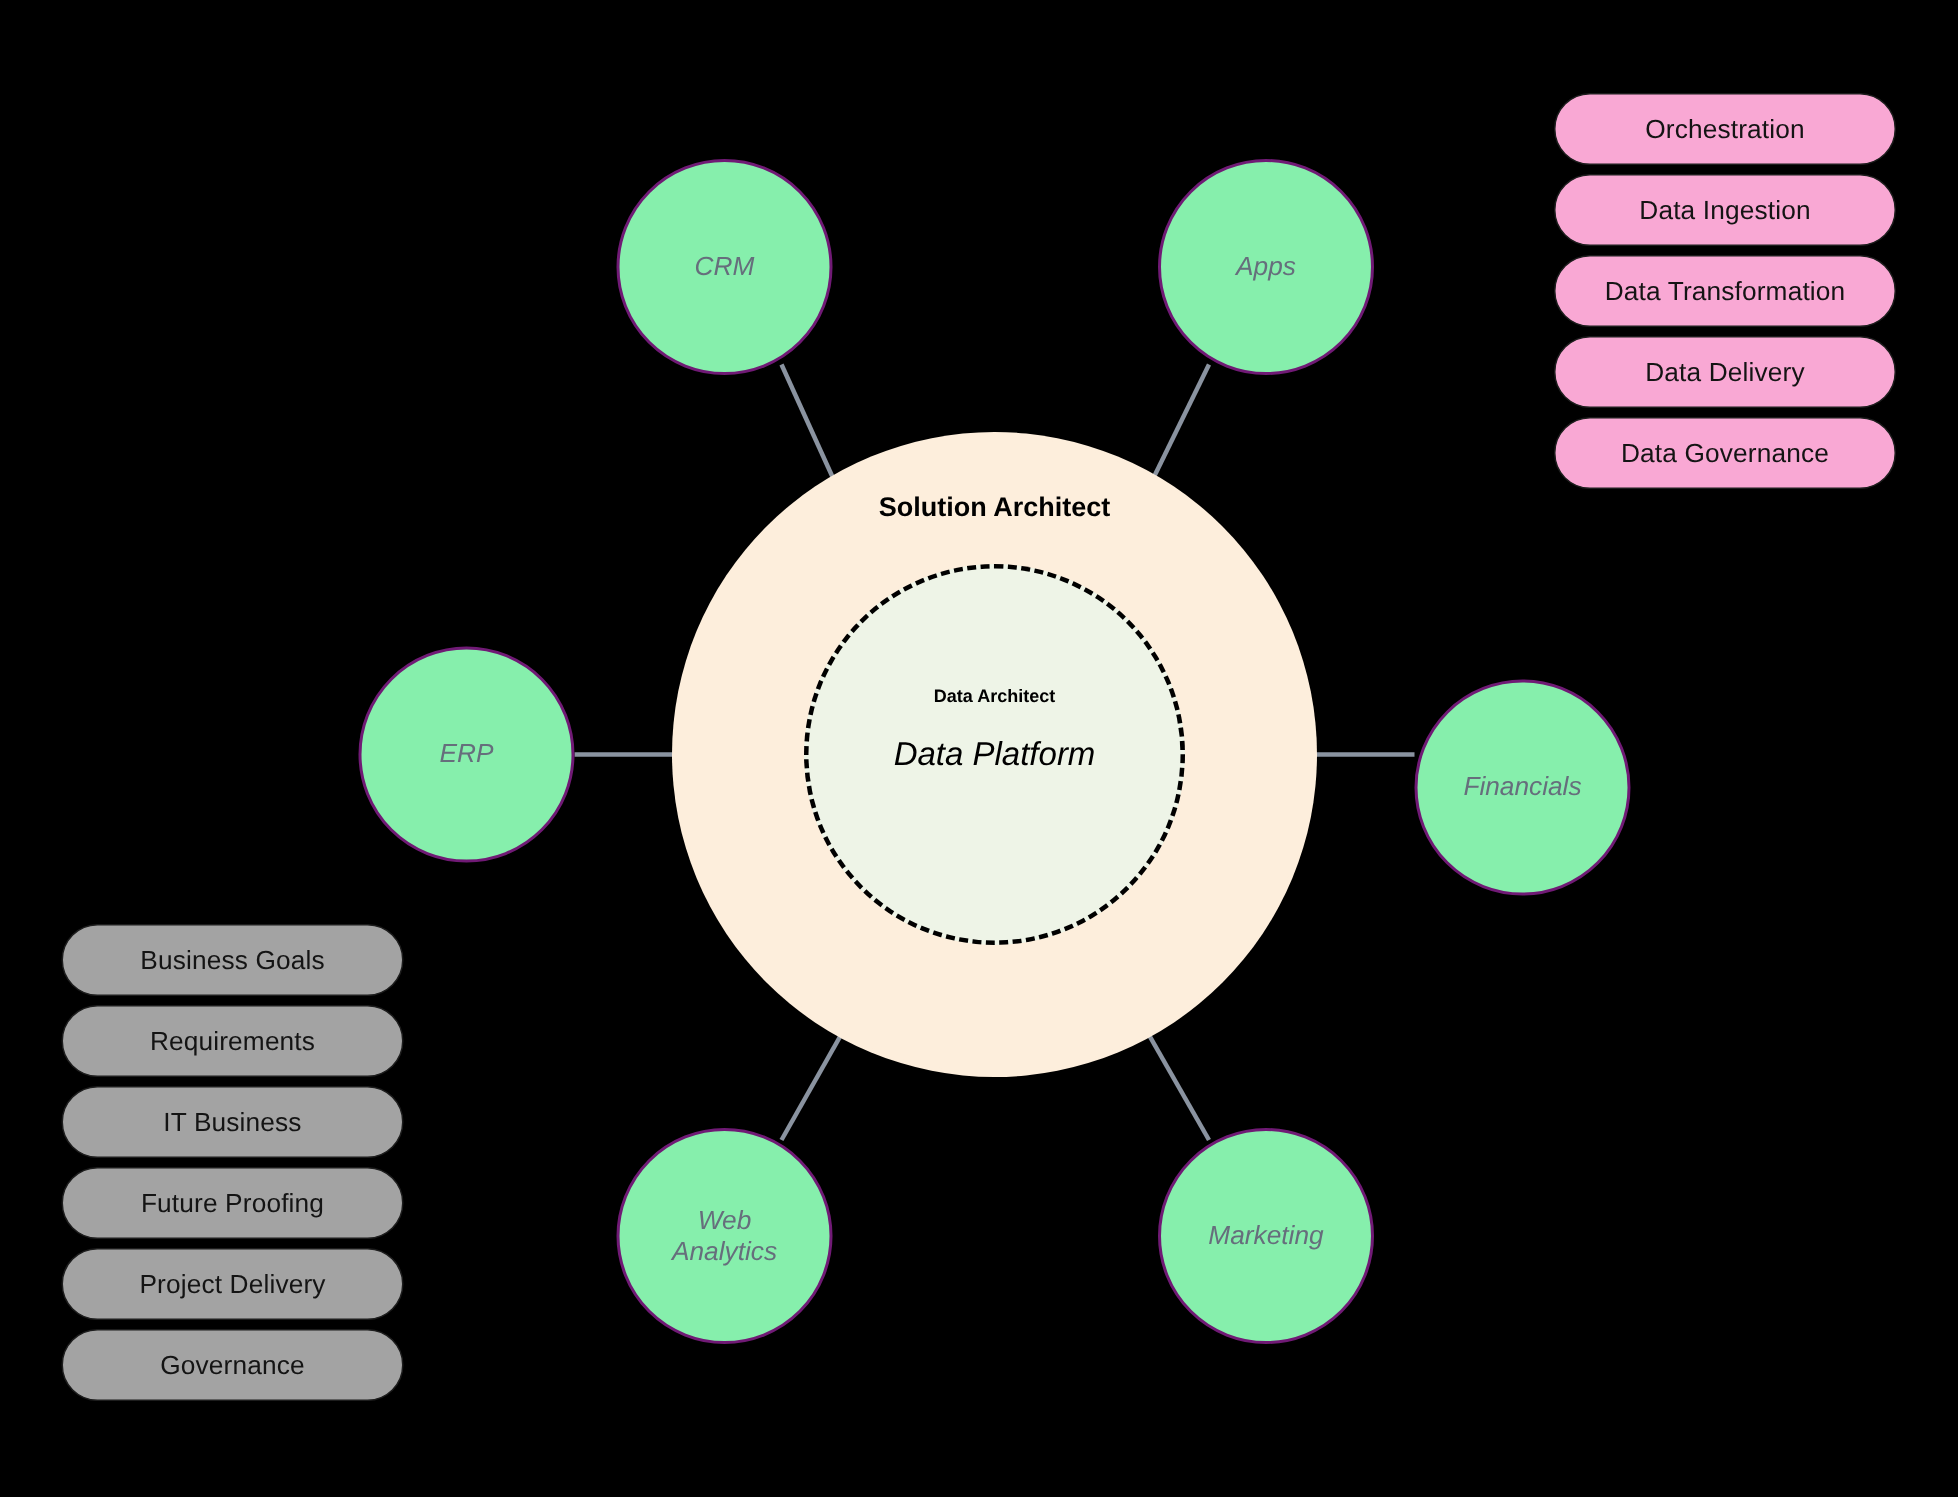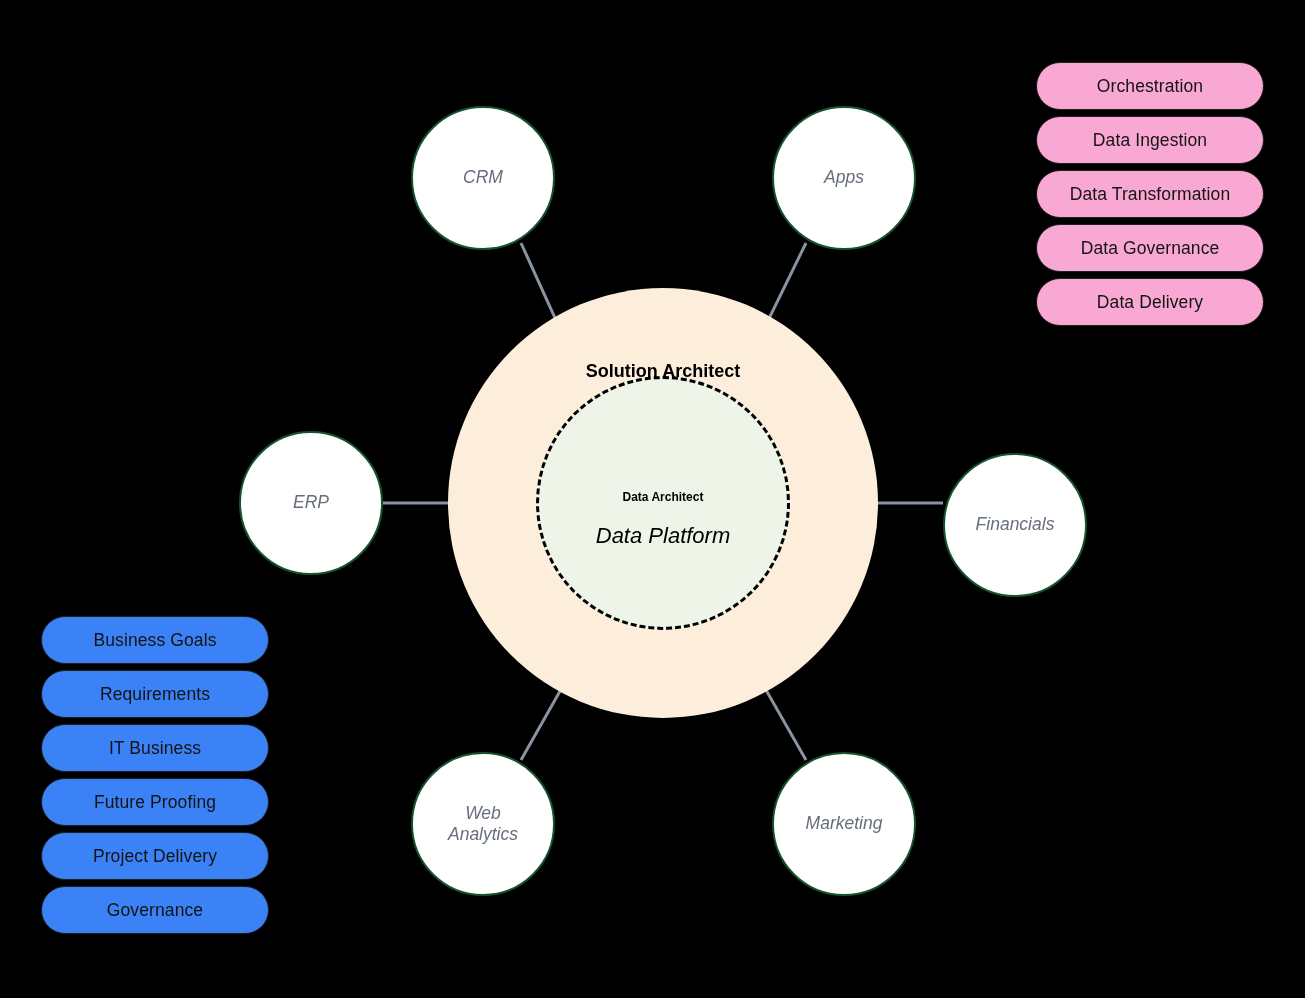--- a/index.html
+++ b/index.html
@@ -43,21 +43,21 @@
     justify-content: center;
     font-size: 17.5px;
     color: #141414;
     letter-spacing: .1px;
     border: 1px solid #1d1d1d;
     margin-bottom: 6px;
     position: relative;
     z-index: 2;
   }
   .pill.capability { background: #f9a8d4; }
-  .pill.responsibility { background: #3b82f6; }
+  .pill.responsibility { background: #a3a3a3; }
 
   
   .zone {
     position: absolute;
     border-radius: 50%;
     box-sizing: border-box;
   }
   #solution-architect-zone {
     left: 448px;
     top: 288px;
@@ -73,21 +73,20 @@
     height: 254px;
     background: #EEF4E7;
     border: 3px dashed #000000;
   }
 
   .zone-label {
     position: absolute;
     text-align: center;
     white-space: nowrap;
     color: #000000;
-    margin-top: 33px;
   }
   #solution-architect-label {
     left: 0; right: 0;
     top: 328px;
     font-size: 18px;
     font-weight: bold;
   }
   #data-architect-label {
     left: 0; right: 0;
     top: 457px;
@@ -108,22 +107,22 @@
     height: 0;
   }
 
   
   .node {
     position: absolute;
     width: 144px;
     height: 144px;
     box-sizing: border-box;
     border-radius: 50%;
-    background: #ffffff;
-    border: 2px solid #14532d;
+    background: #86efac;
+    border: 2px solid #701a75;
     display: flex;
     align-items: center;
     justify-content: center;
     text-align: center;
     font-size: 17.5px;
     font-style: italic;
     color: #666E7C;
     line-height: 1.22;
     z-index: 3;
   }
@@ -187,25 +186,25 @@
     <div class="pill capability">
       <span>Orchestration</span>
     </div>
     <div class="pill capability">
       <span>Data Ingestion</span>
     </div>
     <div class="pill capability">
       <span>Data Transformation</span>
     </div>
     <div class="pill capability">
+      <span>Data Delivery</span>
+    </div>
+    <div class="pill capability">
       <span>Data Governance</span>
     </div>
-    <div class="pill capability">
-      <span>Data Delivery</span>
-    </div>
   </div>
 
 <div class="pill-stack" id="responsibility-stack">
     <div class="pill responsibility">
       <span>Business Goals</span>
     </div>
     <div class="pill responsibility">
       <span>Requirements</span>
     </div>
     <div class="pill responsibility">

